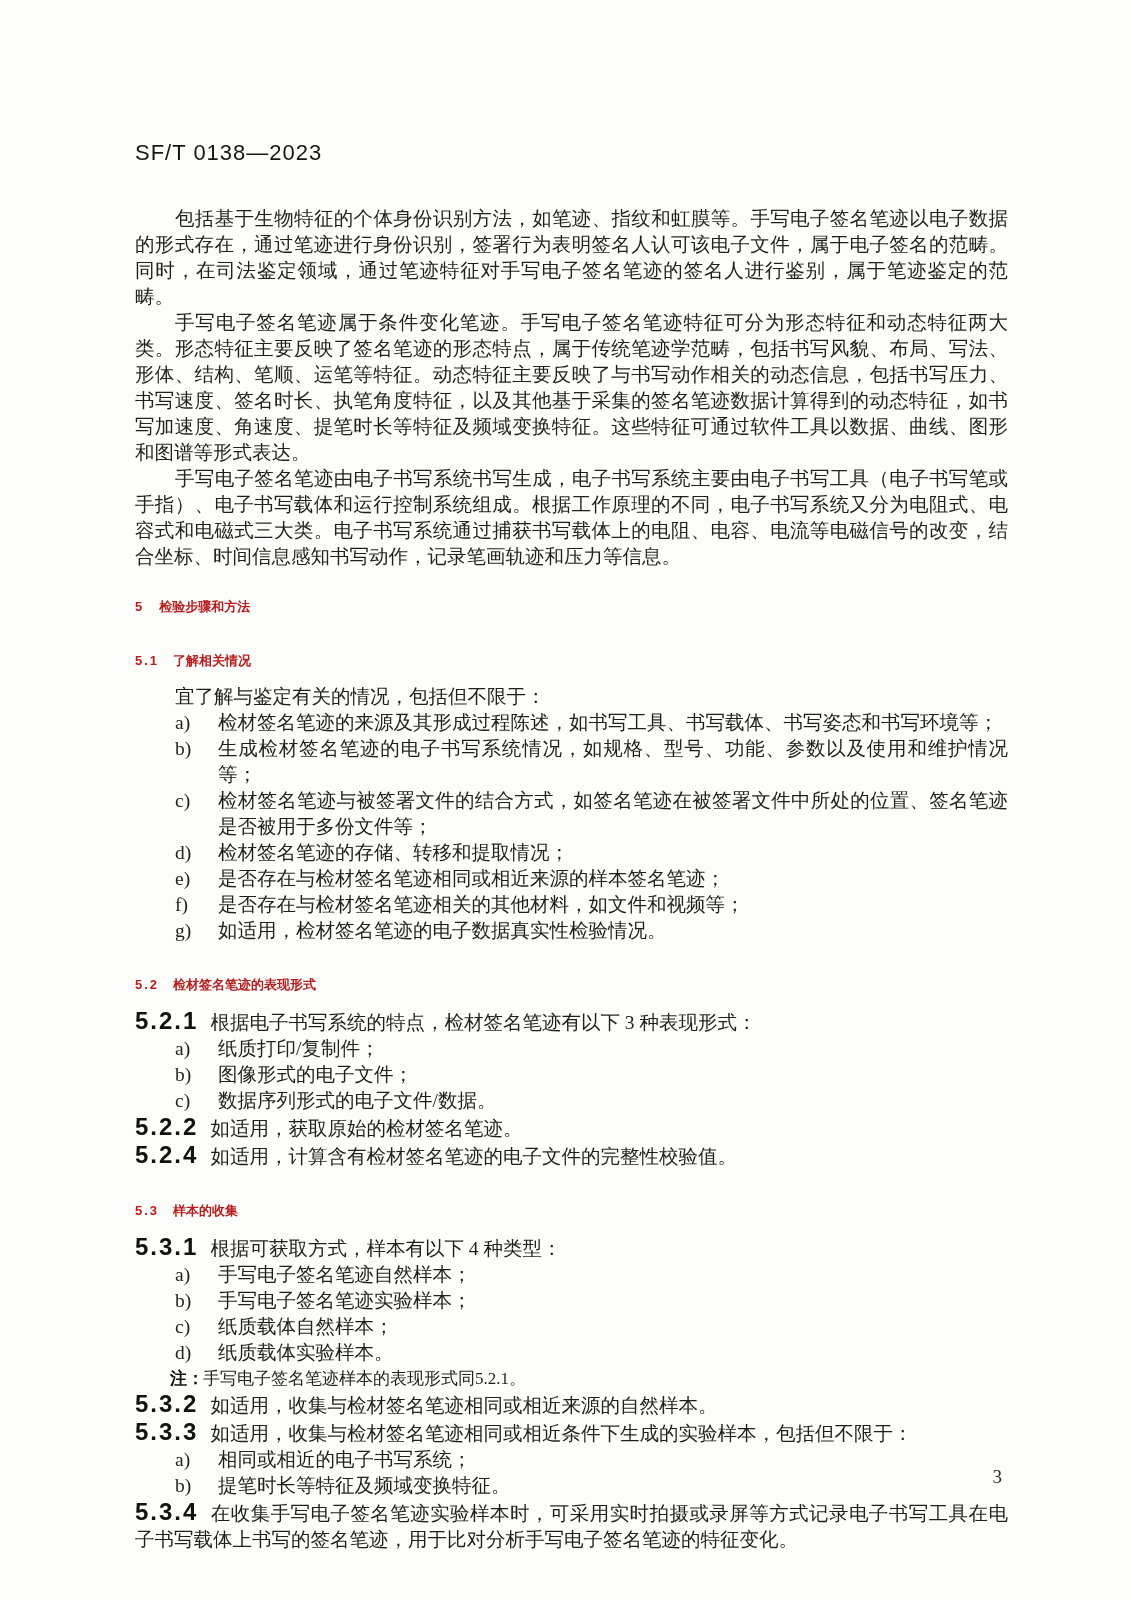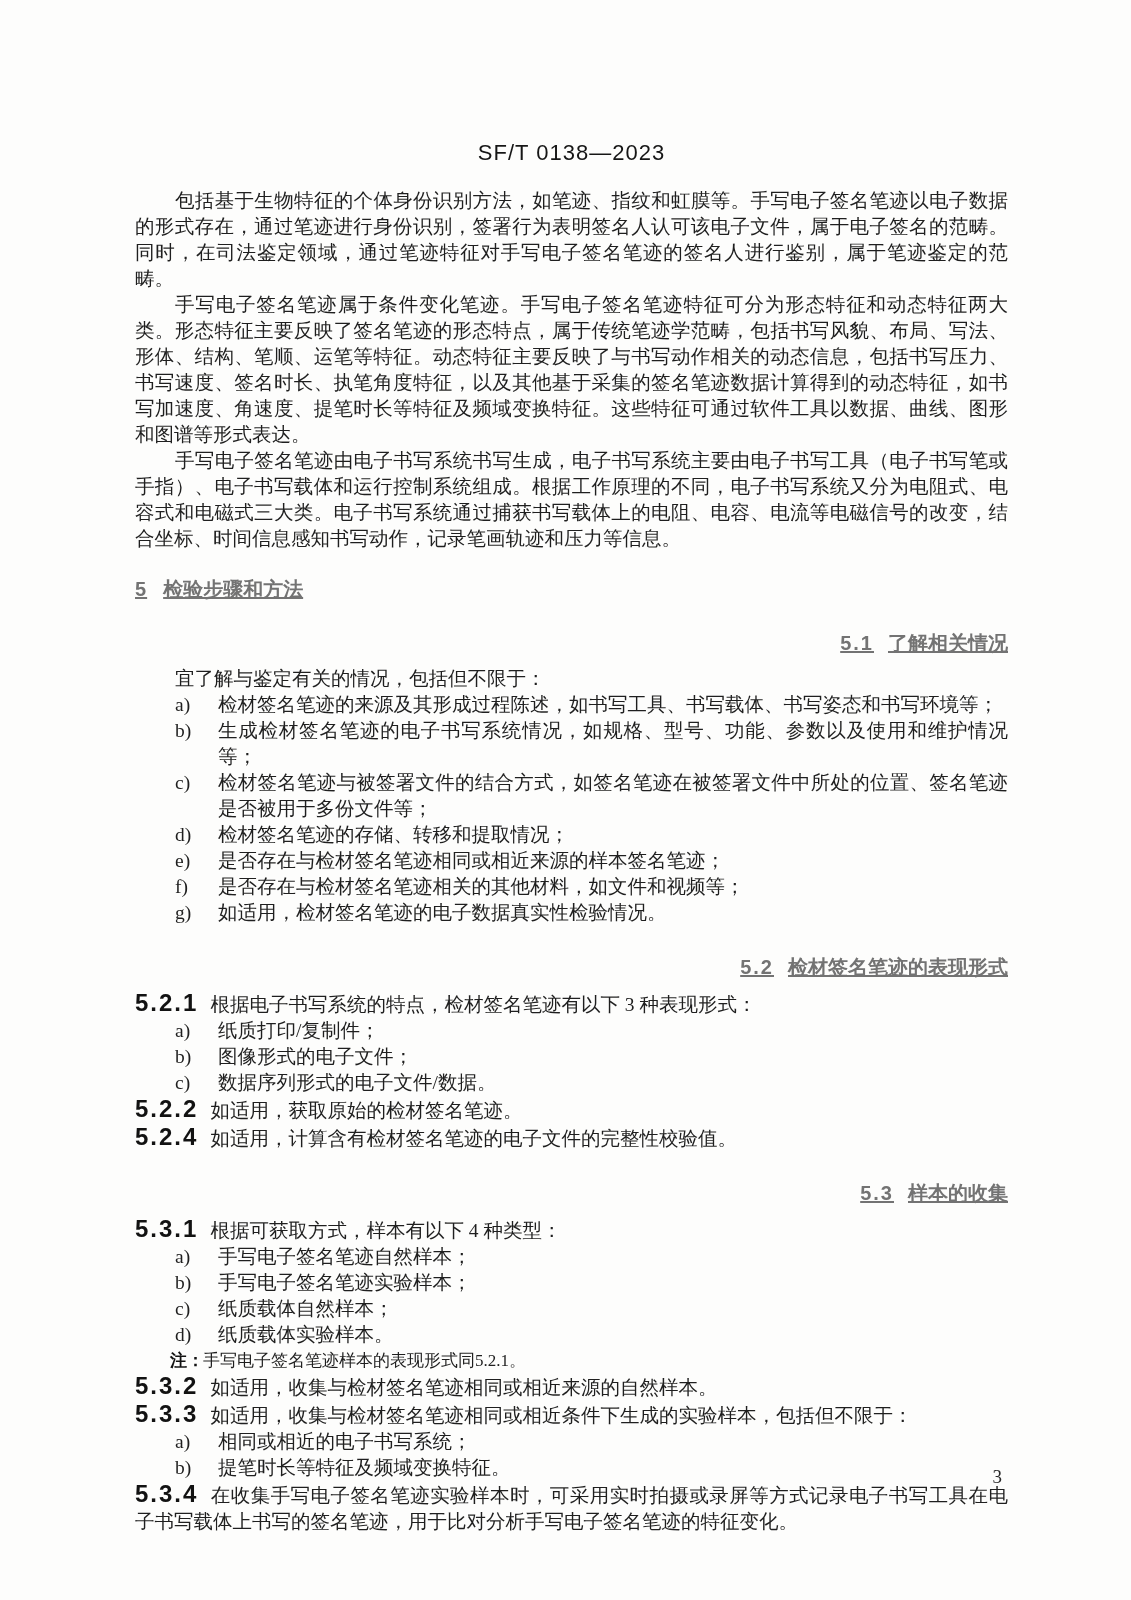--- a/index.html
+++ b/index.html
@@ -12,47 +12,46 @@
     font-family:"Liberation Serif", serif;
     overflow:hidden;
   }
   .content {
     position:absolute;
     left:135px; top:0;
     width:873px;
   }
   .doc-code {
     margin-top:140px;
-    text-align:center;
+    text-align:left;
     font-family:"Liberation Sans", sans-serif;
     font-size:22px;
     line-height:26px;
     letter-spacing:1px;
     color:#161616;
     white-space:nowrap;
   }
   .para {
     font-size:19.5px;
     line-height:26px;
     text-align:justify;
     text-indent:40px;
     margin:0;
   }
-  .para.first { margin-top:22px; }
+  .para.first { margin-top:40px; }
   .h1, .h2 {
     font-family:"Liberation Sans", sans-serif;
     font-weight:bold;
-    font-size:20px;
-    line-height:26px;
-    color:#737373;
-    margin:0;
-    text-decoration:underline;
+    font-size:13px;
+    line-height:26px;
+    color:#b91c1c;
+    margin:0;
   }
   .h1 { margin-top:24px; margin-bottom:21px; }
-  .h2 { margin-top:28px; margin-bottom:10px;text-align:right; }
+  .h2 { margin-top:28px; margin-bottom:10px; }
   .h1 .num { margin-right:16px; letter-spacing:1px; }
   .h2 .num { margin-right:14px; letter-spacing:2px; }
   .clause {
     font-size:19.5px;
     line-height:26px;
     text-align:justify;
     margin:0;
   }
   .clause .cnum {
     font-family:"Liberation Sans", sans-serif;

